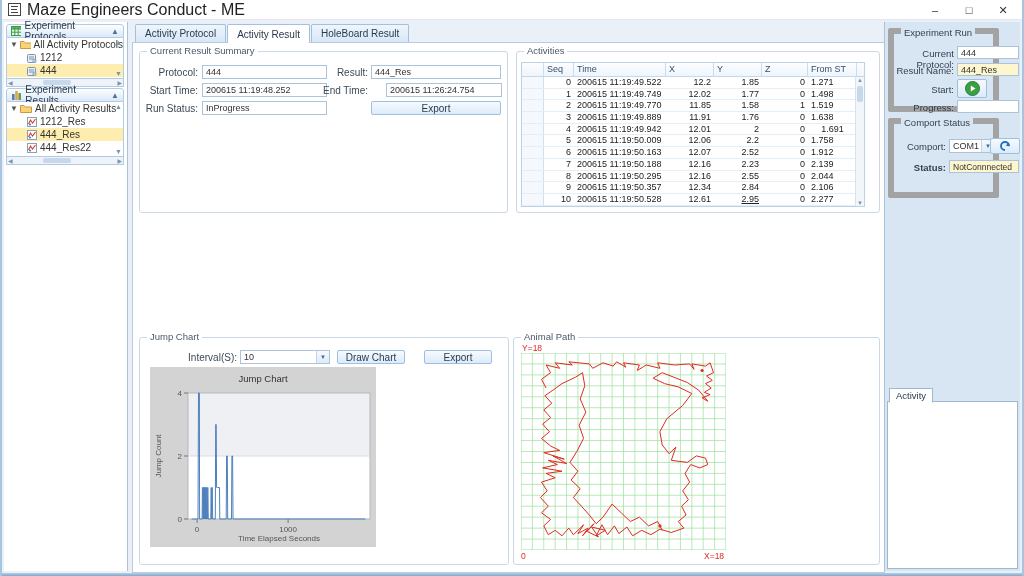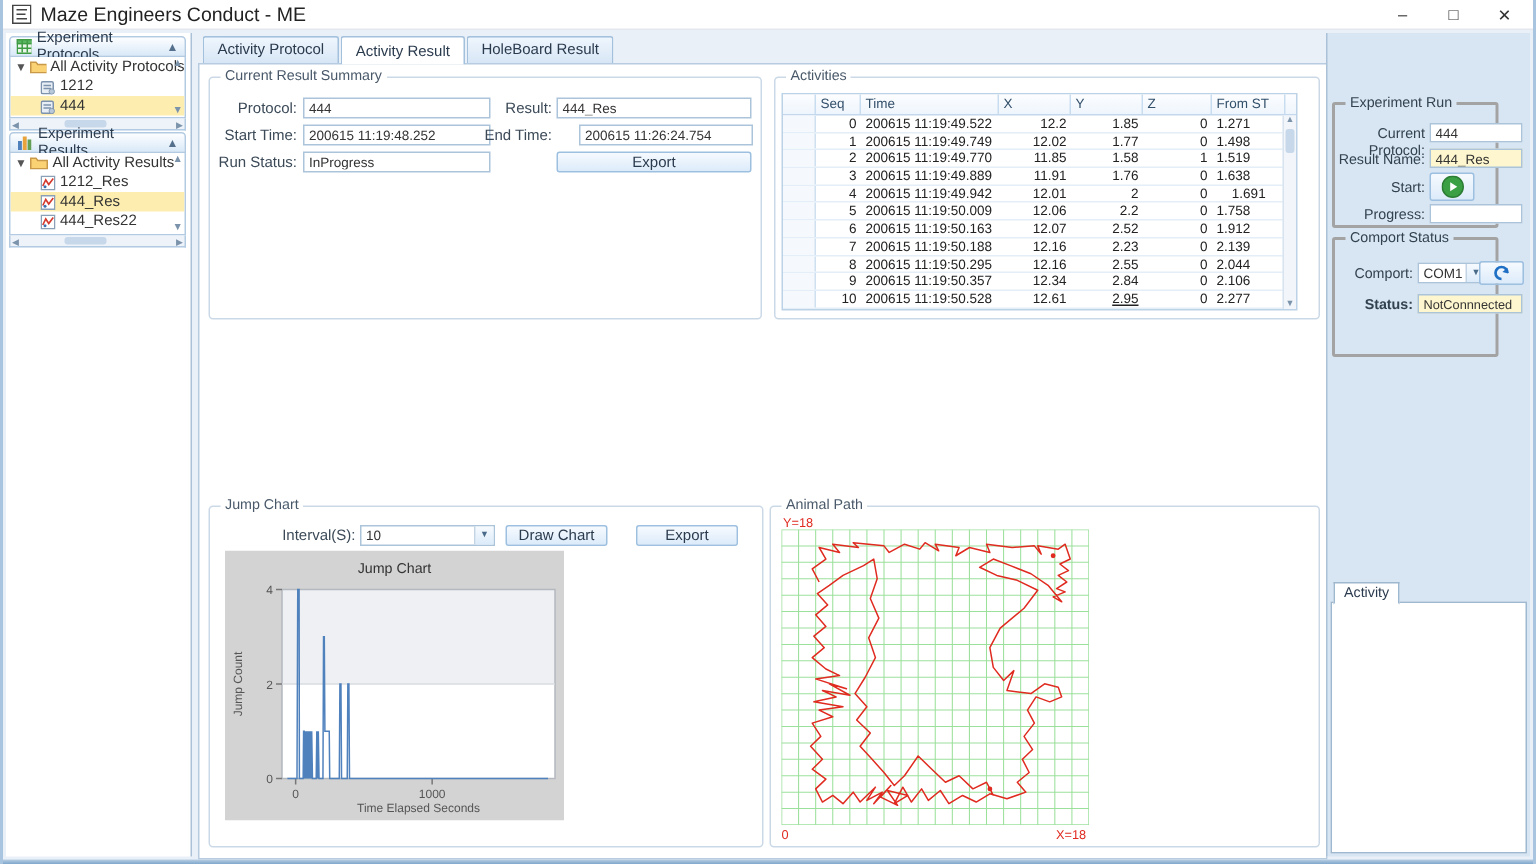--- a/index.html
+++ b/index.html
@@ -4,21 +4,21 @@
 <style>
   * { margin:0; padding:0; box-sizing:border-box; }
   html,body { width:1024px; height:576px; overflow:hidden; }
   body { font-family:"Liberation Sans", sans-serif; font-size:10px; color:#333; background:#e9f0f8; }
   .app { position:absolute; left:0; top:0; width:1024px; height:576px; background:#e9f0f8;
          border-left:2px solid #a9c4de; border-right:2px solid #a9c4de; }
 
   
   .titlebar { position:absolute; left:0; top:0; right:0; height:20px; background:#ffffff;
               display:flex; align-items:center; padding-left:6px; border-bottom:1px solid #e4e8ee; }
-  .titlebar .apptitle { margin-left:6px; font-size:13px; color:#222; }
+  .titlebar .apptitle { margin-left:6px; font-size:16px; color:#222; }
   .wincontrols { position:absolute; right:2px; top:0; height:20px; display:flex; }
   .winbtn { width:34px; height:20px; display:flex; align-items:center; justify-content:center;
             font-size:11px; color:#333; }
 
   
   .sidebar { position:absolute; left:2px; top:22px; width:124px; bottom:5px; background:#ffffff;
              border-right:1px solid #aac1d8; }
   .panel { position:absolute; left:2px; right:3px; }
   .panel-hdr { height:14px; background:linear-gradient(#fdfeff,#d9e9f8); border:1px solid #b3cbe2;
                border-radius:3px 3px 0 0; display:flex; align-items:center; padding:0 4px; gap:4px;
@@ -74,21 +74,21 @@
   .combo .arrow { width:13px; border-left:1px solid #c3d5e5; background:linear-gradient(#f6fafe,#dcebfa);
                   display:flex; align-items:center; justify-content:center; font-size:6px; color:#4a6variable; color:#4a6a8a; }
 
   
   .chartwrap { position:absolute; }
   .corner-lbl { position:absolute; color:#e02b20; font-size:8.5px; }
 
   
   .rightbar { position:absolute; right:2px; top:22px; width:136px; bottom:5px; background:#d8e6f4;
               border-left:1px solid #aac1d8; }
-  .rgroup { position:absolute; left:3px; width:111px; border:2px solid #a3a3a3; border-radius:2px;margin-top:40px; }
+  .rgroup { position:absolute; left:3px; width:111px; border:6px solid #a3a3a3; border-radius:2px; }
   .rgroup .glabel { background:#d8e6f4; color:#33424f; }
   .rlabel { position:absolute; text-align:right; color:#33424f; font-size:9.5px; }
   .startbtn { position:absolute; width:30px; height:19px; background:linear-gradient(#f6fafe,#dcebfa);
               border:1px solid #9dc0e0; border-radius:2px; display:flex; align-items:center; justify-content:center; }
   .refreshbtn { position:absolute; width:30px; height:16px; background:linear-gradient(#f6fafe,#dcebfa);
                 border:1px solid #9dc0e0; border-radius:2px; display:flex; align-items:center; justify-content:center; }
   .logbox { position:absolute; background:#fff; border:1px solid #9db8cf; }
   .activity-tab { position:absolute; background:#fff; border:1px solid #9db8cf; border-bottom:1px solid #fff;
                   padding:1px 6px 1px 6px; font-size:9.5px; color:#2b3b4e; z-index:2; }
   .activity-panel { position:absolute; background:#fff; border:1px solid #9db8cf; }

